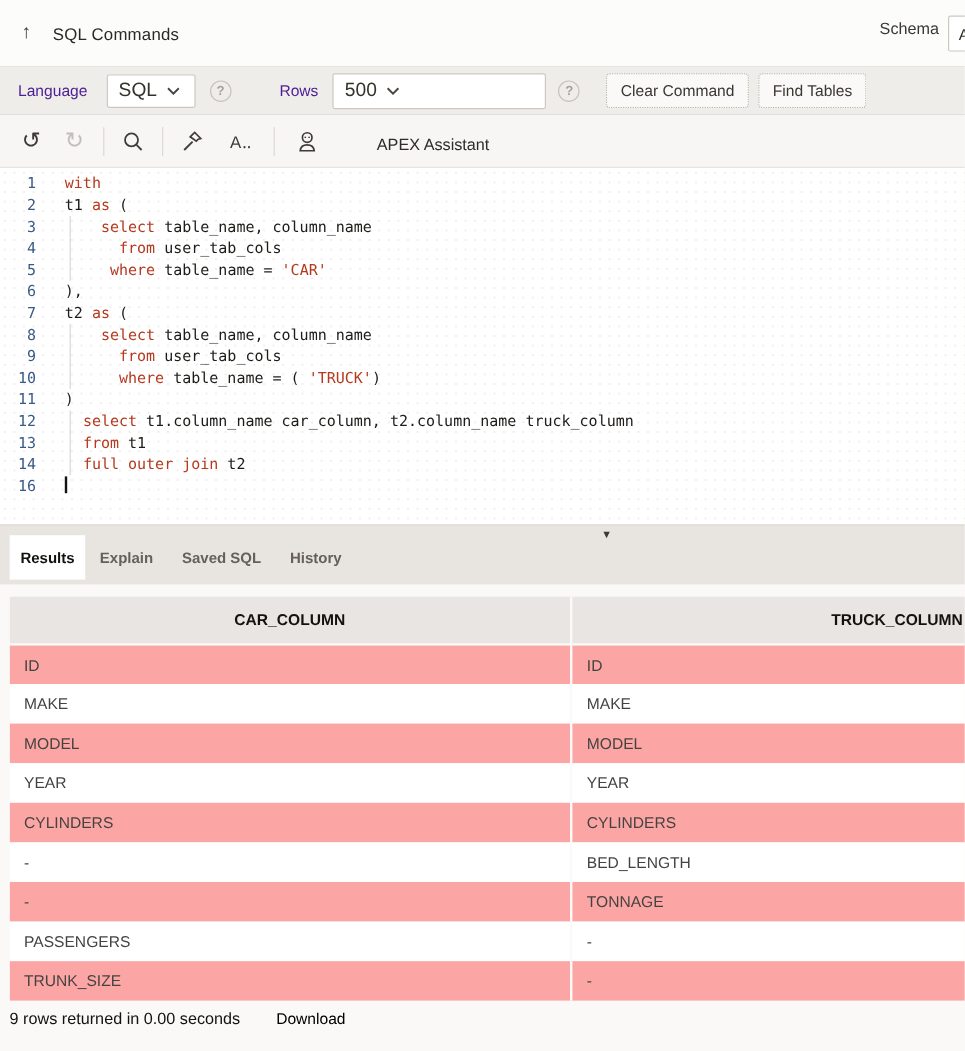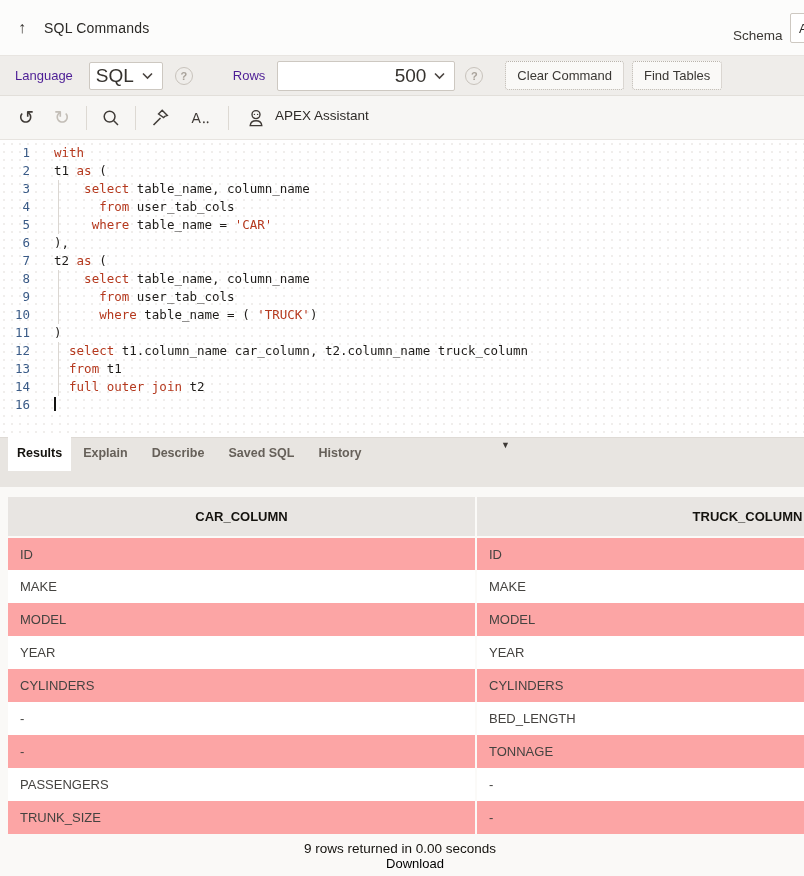--- a/index.html
+++ b/index.html
@@ -5,89 +5,89 @@
   * { margin:0; padding:0; box-sizing:border-box; }
   html,body { width:804px; height:876px; }
   body { font-family:"Liberation Sans", sans-serif; background:#faf9f7; color:#201e1b; }
   .app { position:relative; width:804px; height:876px; overflow:hidden; background:#faf9f7; }
 
   
   .hdr { position:relative; height:56px; background:#fcfcfb; border-bottom:1px solid #e8e5e1;
          display:flex; align-items:center; padding-left:18px; }
   .back { font-size:16px; color:#3a3734; cursor:pointer; }
   .hdr-title { font-size:14px; font-weight:normal; color:#2b2926; margin-left:18px; letter-spacing:.2px; }
-  .schema-lbl { position:absolute; left:733px; top:28px; font-size:13.5px; color:#3b3834; }
+  .schema-lbl { position:absolute; left:733px; top:16px; font-size:13.5px; color:#3b3834; }
   .schema-sel { position:absolute; left:790px; top:13px; width:60px; height:30px; background:#fff;
                 border:1px solid #cdc8c1; border-radius:2px; font-size:13px; color:#2b2926;
                 display:flex; align-items:center; padding-left:8px; cursor:pointer; }
 
   
   .tb2 { height:40px; background:#efedea; border-bottom:1px solid #e2dfda;
          display:flex; align-items:center; padding-left:15px; }
   .lbl { font-size:13px; color:#4c1d95; }
   .sel { background:#fff; border:1px solid #cdc8c1; border-radius:2px; height:28px;
-         display:flex; align-items:center; justify-content:flex-end;
-         font-size:19px; color:#35322e; padding:0 9px; cursor:pointer; }
+         display:flex; align-items:center; justify-content:flex-start;
+         font-size:16px; color:#35322e; padding:0 9px; cursor:pointer; }
   .sel svg { flex:none; margin-left:8px; }
   .sel-lang { width:74px; margin-left:16px; }
   .sel-rows { width:178px; height:30px; margin-left:12px; }
   .help { width:18px; height:18px; border:1.5px solid #c8c3bc; border-radius:50%;
           color:#a8a29a; font-size:11px; font-weight:bold; display:flex; align-items:center;
           justify-content:center; margin-left:12px; flex:none; }
   .btn { border:1px dotted #b9b3ab; border-radius:3px; background:#faf9f7; font-size:13px;
          color:#3b3834; padding:6px 11px; cursor:pointer; font-family:inherit; }
   .btn-clear { margin-left:22px; }
   .btn-find { margin-left:8px; }
 
   
   .tb3 { height:44px; background:#f7f6f4; border-bottom:1px solid #e7e4e0;
          display:flex; align-items:center; padding-left:12px; }
   .ibtn { background:none; border:none; cursor:pointer; display:flex; align-items:center;
           justify-content:center; width:28px; height:28px; padding:0; }
   .glyph { font-size:19px; line-height:1; color:#3f3a36; font-family:"DejaVu Sans", sans-serif; }
   .glyph.dis { color:#c3beb7; }
   .vdiv { width:1px; height:24px; background:#ddd9d3; margin:0 10px; flex:none; }
-  .assist { display:flex; align-items:flex-start; margin-left:6px; cursor:pointer; }
+  .assist { display:flex; align-items:flex-end; margin-left:6px; cursor:pointer;gap:39px; }
   .assist-lbl { font-size:13.5px; color:#2e2b28; margin-left:8px; }
 
   
   .editor { height:297px; background:#fff;
             background-image:radial-gradient(#f0eeec 1px, transparent 1px);
             background-size:8px 8px; padding-top:4px; overflow:hidden; cursor:text;
             font-family:"DejaVu Sans Mono", monospace; font-size:12.5px; }
   .code-line { display:flex; height:18px; line-height:18px; position:relative; white-space:pre; }
   .code-line.g::before { content:''; position:absolute; left:58px; top:0; bottom:0; width:1px;
                          background:#dbd7d2; }
   .ln { width:30px; text-align:right; color:#3a5b87; flex:none; user-select:none; }
   .code { margin-left:24px; position:relative; color:#1e1c19; }
   .k { color:#b5391e; }
   .s { color:#b5391e; }
   .caret { display:inline-block; width:2px; height:14px; background:#141311; vertical-align:-2px; }
 
   
   .band { position:relative; height:50px; background:#e8e5e1; border-top:1px solid #dedad5; }
   .splitter-handle { position:absolute; left:501px; top:2px; font-size:9px; color:#3d3935; cursor:row-resize; }
-  .tabs { position:absolute; bottom:16px; left:8px; display:flex; height:37px; }
+  .tabs { position:absolute; bottom:4px; left:8px; display:flex; height:37px; }
   .tab { display:flex; align-items:center; padding:0 12px; font-size:12.5px; font-weight:bold;
          color:#666059; cursor:pointer; }
   .tab.active { background:#fff; color:#14120e; padding:0 9px; }
 
   
   .tbl-wrap { margin:10px 0 0 8px; width:796px; overflow:hidden; }
   table { border-collapse:collapse; table-layout:fixed; width:1010px; }
   col.c1 { width:468px; } col.c2 { width:542px; }
   th { height:40px; background:#e8e5e2; font-size:13px; font-weight:bold; color:#14120e;
        text-align:center; border-bottom:2px solid #fbfaf8; }
   th:first-child, td:first-child { border-right:2px solid #fbfaf8; }
   td { height:33px; padding-left:12px; font-size:13px; color:#454340; }
   tr.odd td { background:#fca5a5; }
   tr.even td { background:#ffffff; }
 
   
-  .foot { display:flex; align-items:center; margin:7px 12px 0 8px;flex-direction:column; }
+  .foot { display:flex; align-items:center; margin:7px 12px 0 8px; }
   .status { font-size:13.5px; color:#14120e; }
   .dl { font-size:13px; color:#000000; margin-left:30px; cursor:pointer; }
 </style>
 </head>
 <body>
 
 <div class="app">
 
   <div class="hdr">
     <span class="back">↑</span>
@@ -173,21 +173,20 @@
         <div class="code-line g"><span class="ln">14</span><span class="code"><span class="p">  </span><span class="k">full outer join</span><span class="p"> t2</span></span></div>
         <div class="code-line"><span class="ln">16</span><span class="code"><span class="caret"></span></span></div>
       </div>
   </div>
 
   <div class="band">
     <span class="splitter-handle">▼</span>
     <div class="tabs">
         <div class="tab active">Results</div>
         <div class="tab">Explain</div>
-        <div class="tab">Describe</div>
         <div class="tab">Saved SQL</div>
         <div class="tab">History</div>
       </div>
   </div>
 
   <div class="tbl-wrap">
     <table>
       <colgroup>
           <col class="c1">
           <col class="c2">

